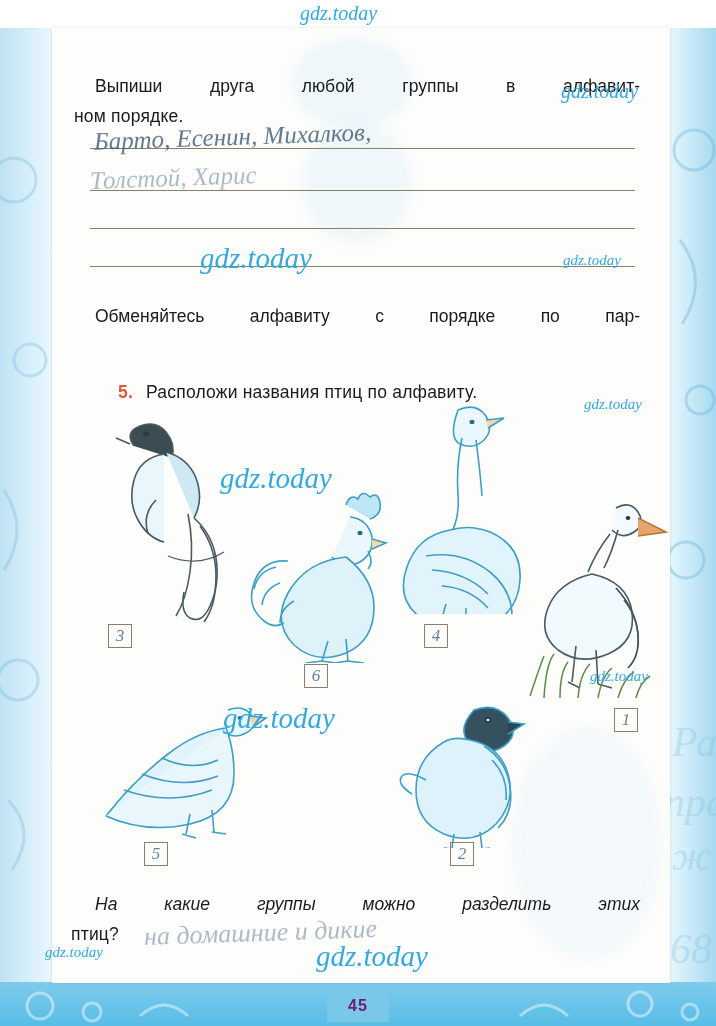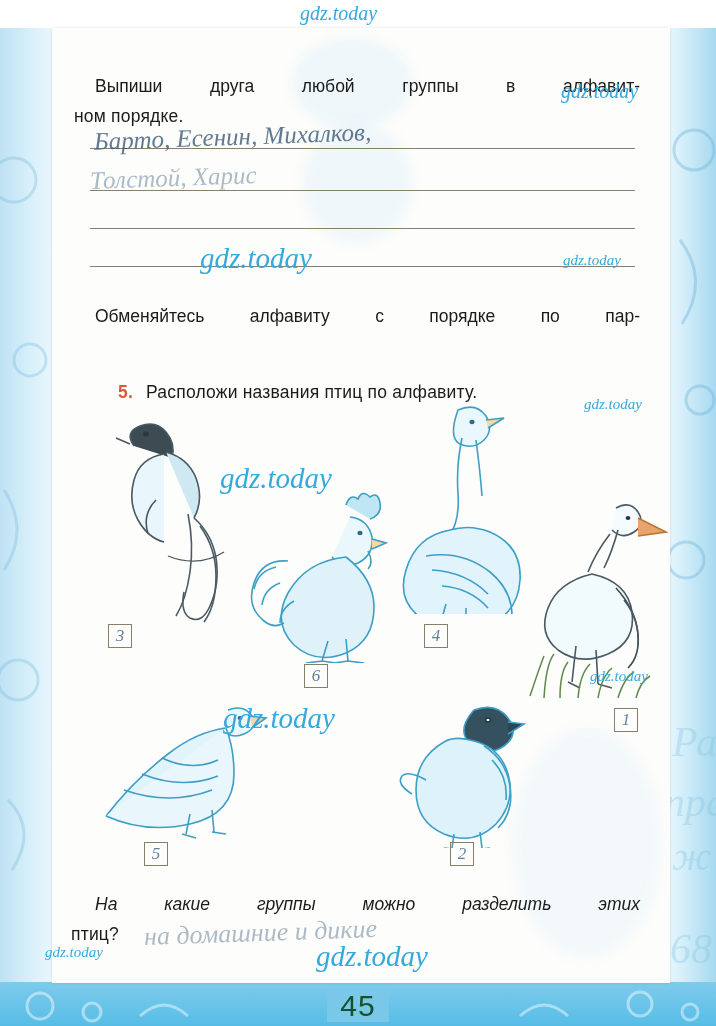--- a/index.html
+++ b/index.html
@@ -159,23 +159,23 @@
   
   .pagenum {
     position: absolute;
     left: 50%;
     transform: translateX(-50%);
     bottom: 4px;
     width: 62px;
     height: 32px;
     background: #79c8e9;
     border-radius: 5px 5px 0 0;
-    color: #14532d;
-    font-size: 30px;
-    font-weight: normal;
+    color: #701a75;
+    font-size: 16px;
+    font-weight: bold;
     text-align: center;
     line-height: 32px;
     letter-spacing: 1px;
   }
 </style>
 </head>
 <body>
 
 <div class="scan">
   <div class="scan-left-strip"></div>

